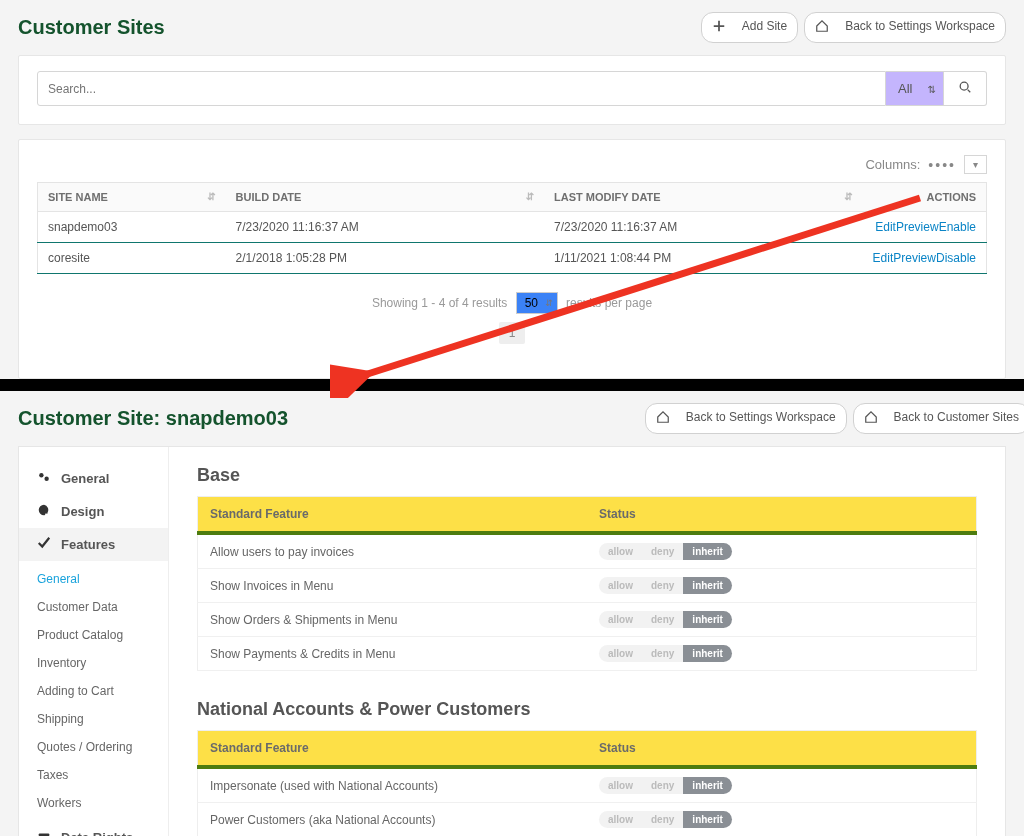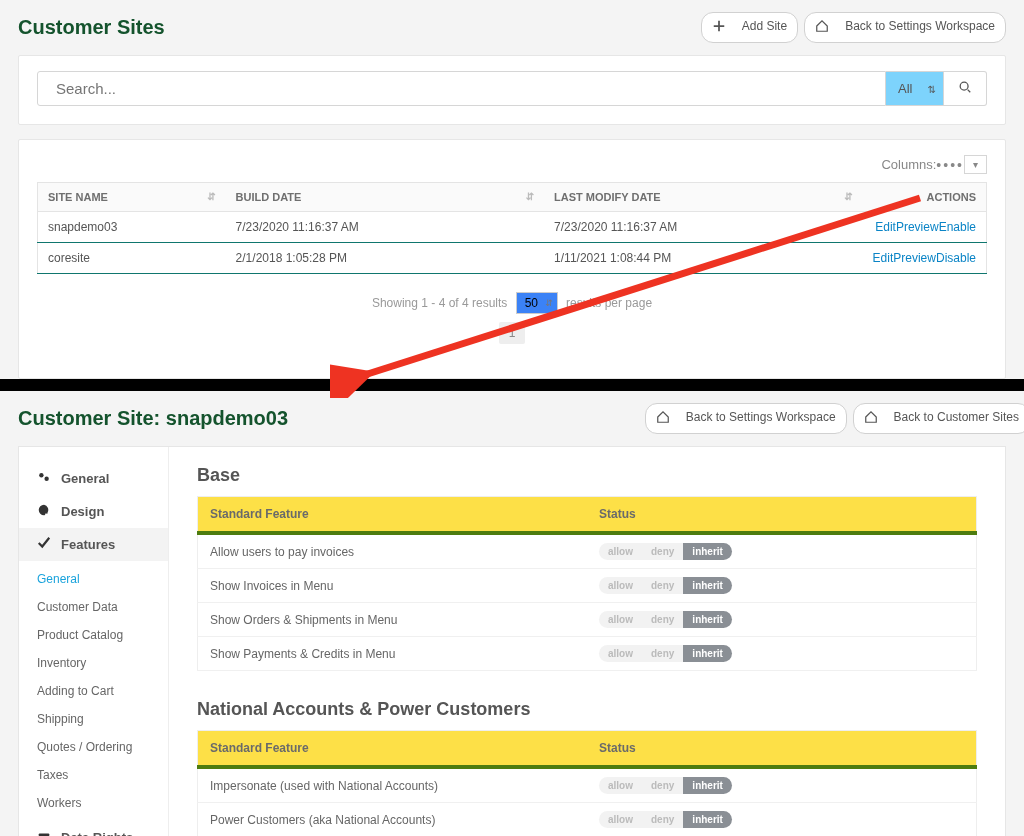--- a/index.html
+++ b/index.html
@@ -5,27 +5,27 @@
   * { box-sizing: border-box; margin: 0; padding: 0; }
   body { font-family: -apple-system, BlinkMacSystemFont, "Segoe UI", Arial, sans-serif; background: #f4f4f4; color: #4a4a4a; font-size: 13px; }
   .section { background: #fff; border: 1px solid #e6e6e6; border-radius: 2px; }
   
   .top-area { background: #f4f4f4; padding: 12px 18px 0; }
   .page-header { display: flex; align-items: center; justify-content: space-between; padding: 0 0 12px; }
   .page-title { font-size: 20px; font-weight: 600; color: #14532d; }
   .btn-group { display: flex; gap: 6px; }
   .btn { background: #fff; border: 1px solid #d1d1d1; border-radius: 12px; padding: 6px 10px; font-size: 12px; color: #555; cursor: pointer; display: inline-flex; align-items: flex-start; gap: 16px; }
   .search-row { padding: 15px 18px 18px; display: flex; gap: 0; }
-  .search-input { flex: 1; padding: 8px 18px; border: 1px solid #d6d6d6; border-radius: 3px 0 0 3px; font-size: 15px; color: #0f172a; }
+  .search-input { flex: 1; padding: 8px 10px; border: 1px solid #d6d6d6; border-radius: 3px 0 0 3px; font-size: 12px; color: #0f172a; }
   .search-select-wrap { position: relative; }
-  .search-select { border: 1px solid #d6d6d6; border-left: 0; padding: 8px 30px 8px 12px; font-size: 13px; color: #555; background: #7dd3fc; height: 100%; appearance: none; }
+  .search-select { border: 1px solid #d6d6d6; border-left: 0; padding: 8px 30px 8px 12px; font-size: 13px; color: #555; background: #c4b5fd; height: 100%; appearance: none; }
   .select-caret { position: absolute; right: 8px; top: 50%; transform: translateY(-50%); pointer-events: none; color: #555; font-size: 10px; }
   .search-btn { border: 1px solid #d6d6d6; border-left: 0; padding: 8px 14px; background: #fff; cursor: pointer; color: #555; border-radius: 0 3px 3px 0; }
   .table-wrap { padding: 15px 18px 22px; }
-  .columns-row { display: flex; justify-content: flex-end; align-items: center; padding: 0 0 8px; color: #888; font-size: 13px; }
+  .columns-row { display: flex; justify-content: flex-end; align-items: center; gap: 8px; padding: 0 0 8px; color: #888; font-size: 13px; }
   .columns-dots { letter-spacing: 2px; font-size: 14px; color: #888; }
   .columns-caret { border: 1px solid #d6d6d6; padding: 3px 8px; font-size: 10px; color: #888; cursor: pointer; background: #fff; }
   table.grid { width: 100%; border-collapse: collapse; border: 1px solid #e4e4e4; }
   table.grid th { background: #fafafa; text-align: left; font-size: 11px; font-weight: 600; color: #6f6f6f; padding: 8px 10px; border-bottom: 1px solid #e4e4e4; }
   table.grid th.right, table.grid td.right { text-align: right; }
   table.grid td { padding: 8px 10px; font-size: 12px; color: #555; border-bottom: 1px solid #0f766e; }
   .sort-icon { float: right; color: #bbb; font-size: 10px; }
   a.link { color: #0a84c6; text-decoration: none; font-size: 12px; }
   .pager { text-align: center; padding: 18px 0 12px; color: #999; font-size: 12px; }
   .rpp-select-wrap { display: inline-block; position: relative; margin: 0 5px; }

